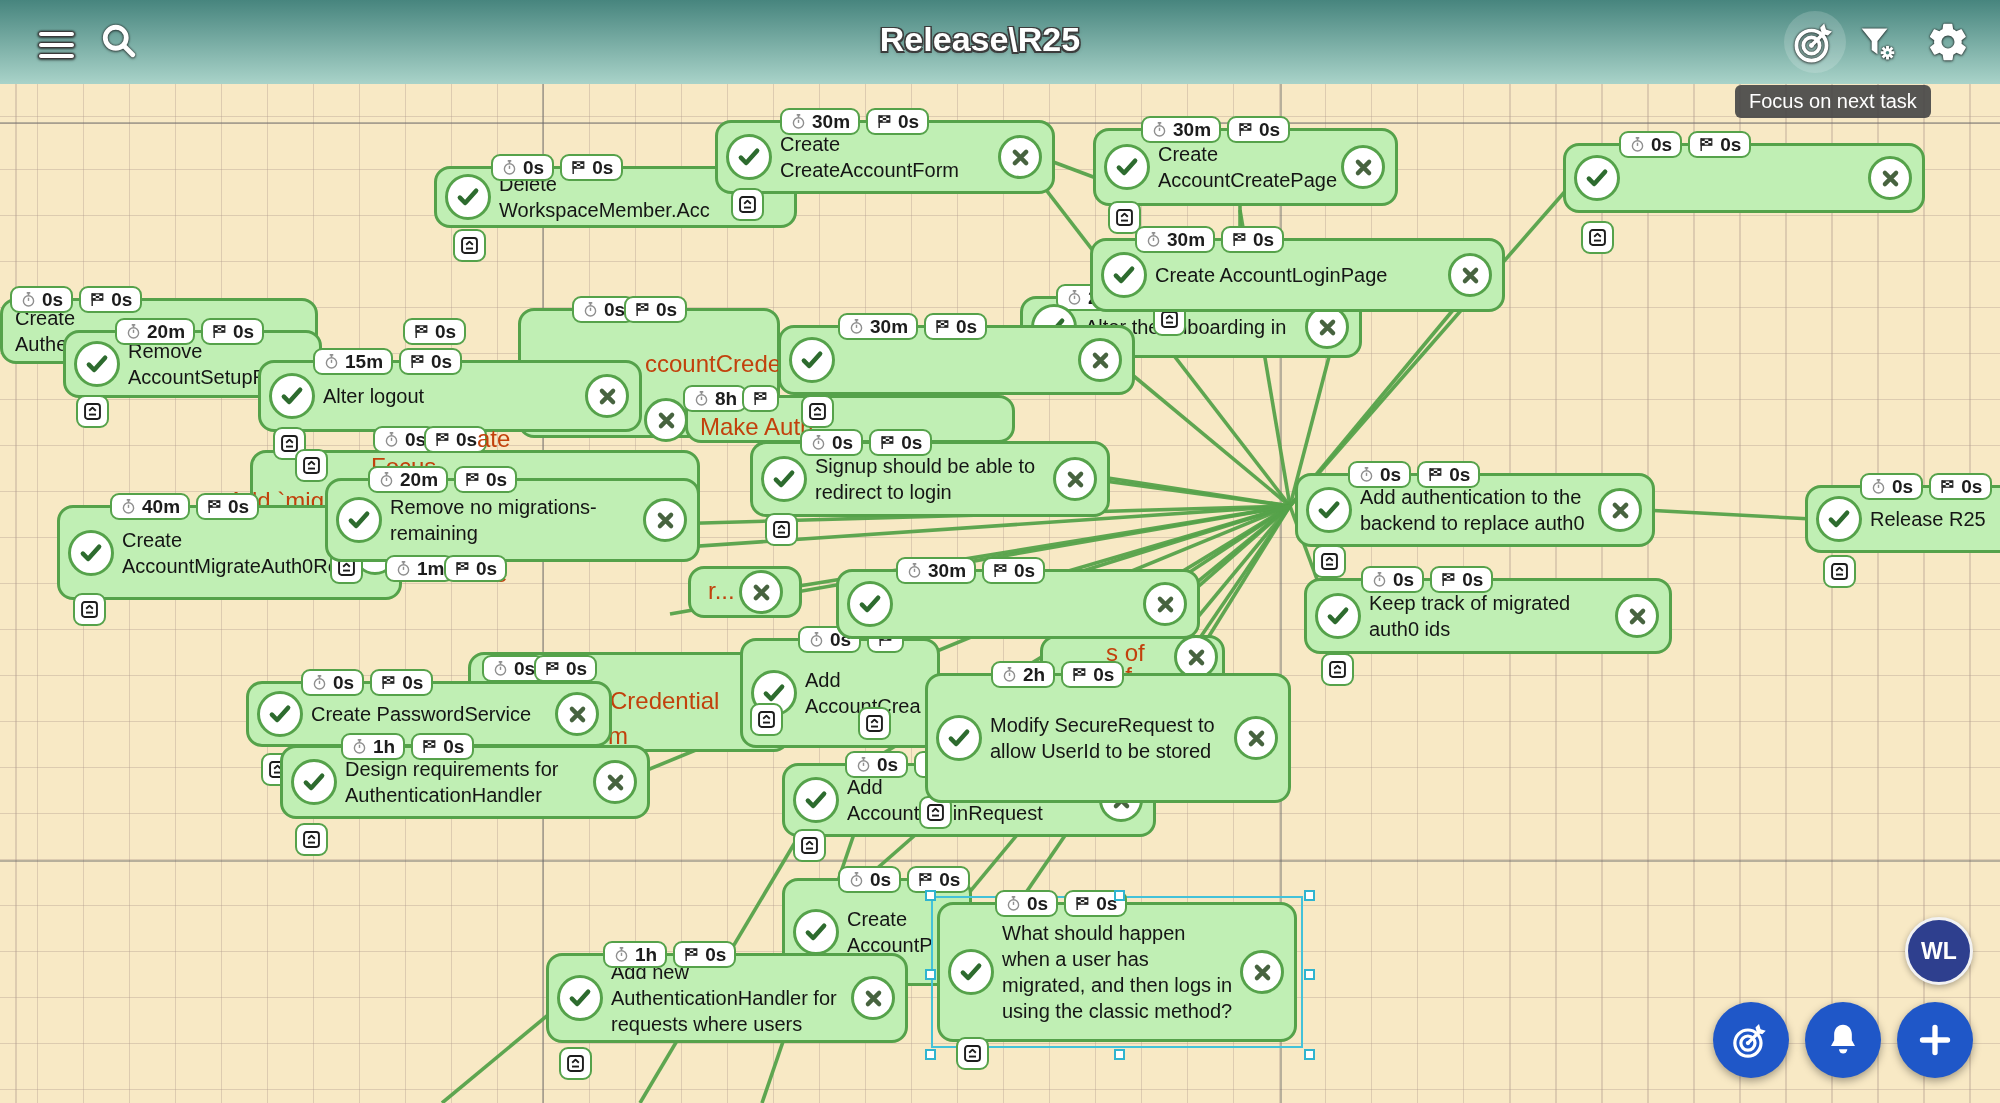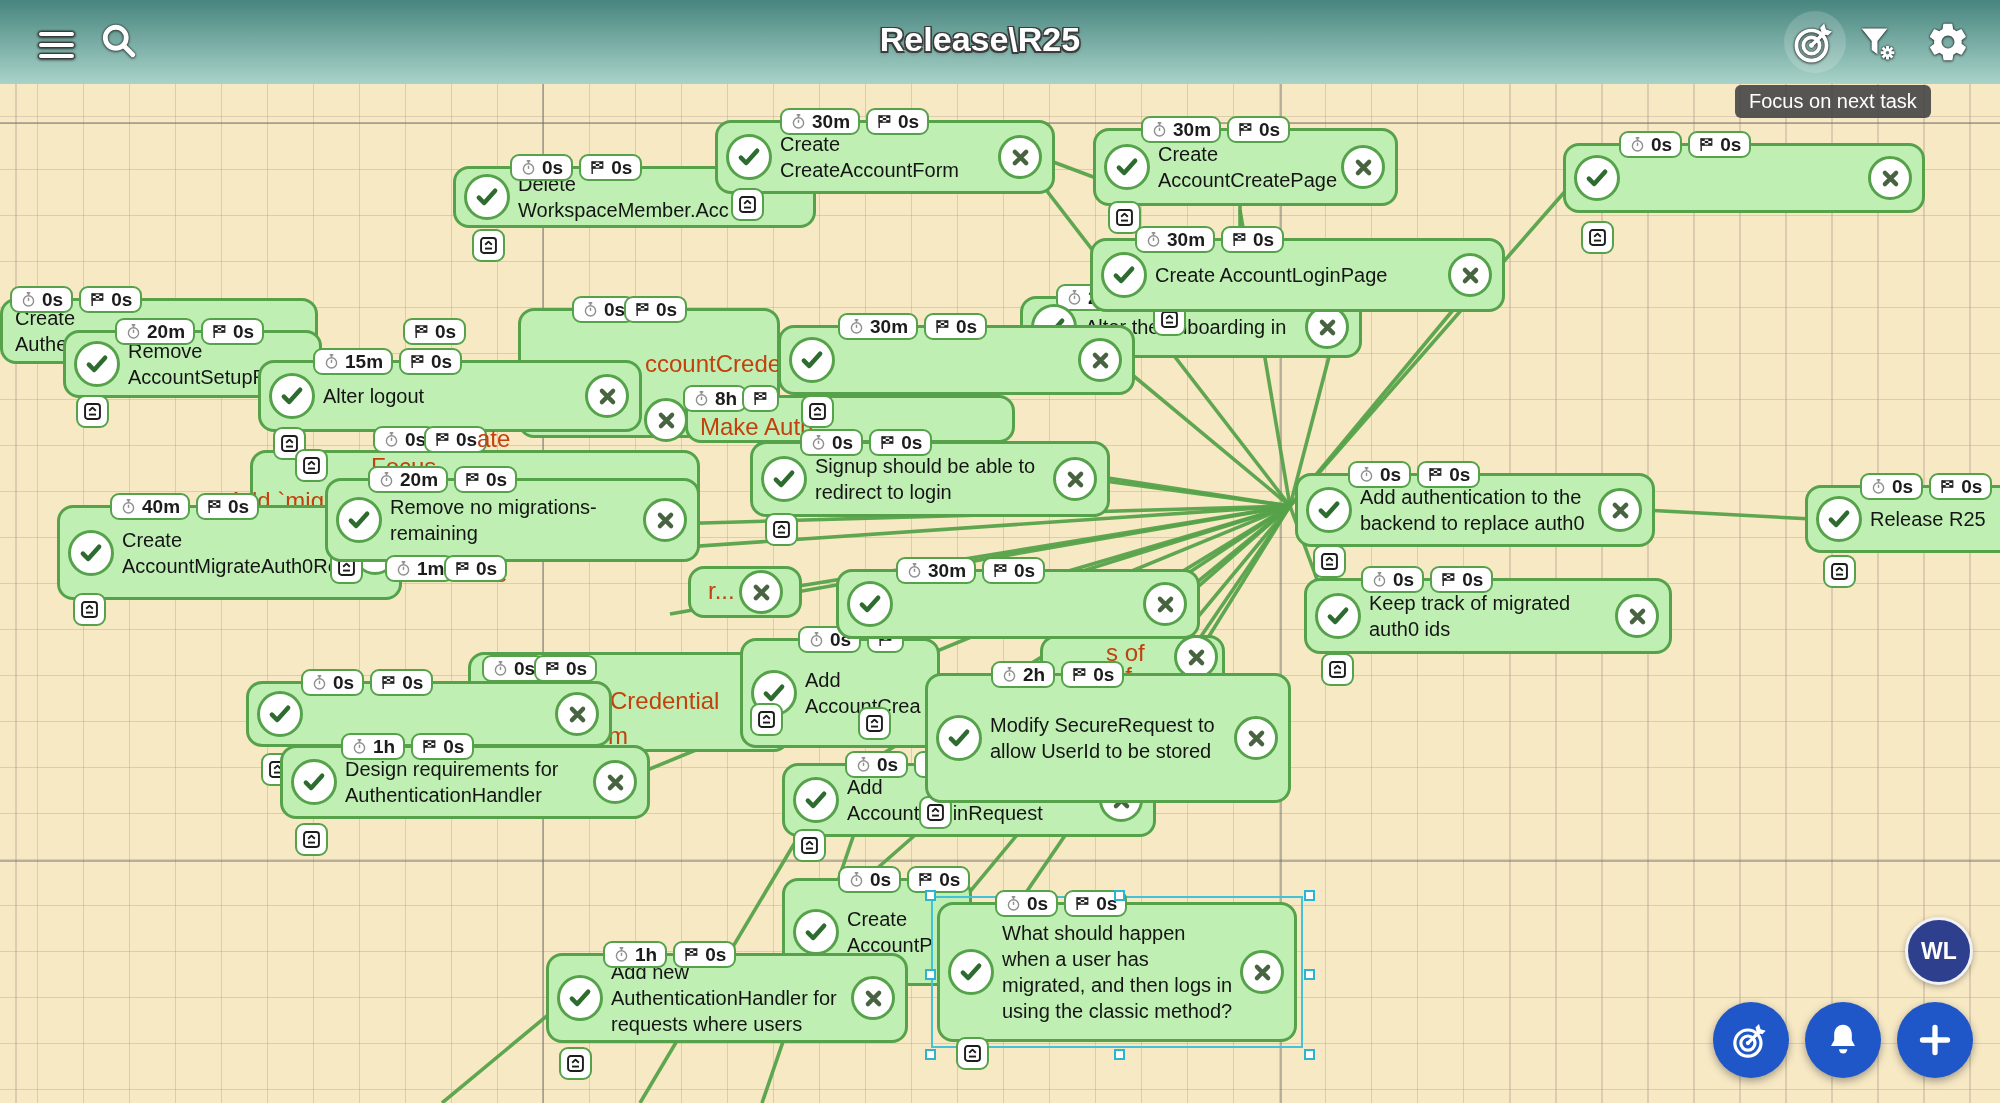--- a/index.html
+++ b/index.html
@@ -307,21 +307,21 @@
     <div class="fragx" style="left: 739px; top: 570px; z-index: 6;">
       <svg viewBox="0 0 24 24">
         <path d="M7 7l10 10M17 7L7 17" fill="none" stroke="#47633f" stroke-width="3.8" stroke-linecap="round"></path>
       </svg>
     </div>
     <div class="fragx" style="left: 1174px; top: 635px; z-index: 6;">
       <svg viewBox="0 0 24 24">
         <path d="M7 7l10 10M17 7L7 17" fill="none" stroke="#47633f" stroke-width="3.8" stroke-linecap="round"></path>
       </svg>
     </div>
-    <div class="node" style="left: 453px; top: 166px; width: 363px; height: 62px; z-index: 10;">
+    <div class="node" style="left: 434px; top: 166px; width: 363px; height: 62px; z-index: 10;">
       <div class="nclip">
         <div class="ntxt" style="margin-left: 62px; margin-right: 10px;">Delete<br>WorkspaceMember.Acc</div>
       </div>
       <div class="badges" style="left: 54px;">
         <span class="badge">
           <svg viewBox="0 0 24 24">
             <circle cx="12" cy="14" r="7.2" fill="none" stroke="#8f8f8f" stroke-width="2"></circle>
             <line x1="12" y1="14" x2="12" y2="9.5" stroke="#8f8f8f" stroke-width="2"></line>
             <line x1="9.5" y1="2.6" x2="14.5" y2="2.6" stroke="#8f8f8f" stroke-width="2.4"></line>
             <line x1="12" y1="2.6" x2="12" y2="6" stroke="#8f8f8f" stroke-width="2.4"></line>
@@ -989,20 +989,23 @@
       </div>
       <div class="panelb" style="left: 15px; top: 67px;">
         <svg viewBox="0 0 24 24">
           <rect x="3.5" y="3.5" width="17" height="17" rx="3" fill="#fff" stroke="#1d1d1d" stroke-width="2.2"></rect>
           <path d="M8.2 11.2L12 7.6l3.8 3.6" fill="none" stroke="#1d1d1d" stroke-width="2.2" stroke-linejoin="round"></path>
           <line x1="8" y1="15.5" x2="16" y2="15.5" stroke="#1d1d1d" stroke-width="2.2"></line>
         </svg>
       </div>
     </div>
     <div class="node" style="left: 246px; top: 681px; width: 366px; height: 66px; z-index: 15;">
+      <div class="nclip">
+        <div class="ntxt" style="margin-left: 62px; margin-right: 54px;">Create PasswordService</div>
+      </div>
       <div class="badges" style="left: 52px;">
         <span class="badge">
           <svg viewBox="0 0 24 24">
             <circle cx="12" cy="14" r="7.2" fill="none" stroke="#8f8f8f" stroke-width="2"></circle>
             <line x1="12" y1="14" x2="12" y2="9.5" stroke="#8f8f8f" stroke-width="2"></line>
             <line x1="9.5" y1="2.6" x2="14.5" y2="2.6" stroke="#8f8f8f" stroke-width="2.4"></line>
             <line x1="12" y1="2.6" x2="12" y2="6" stroke="#8f8f8f" stroke-width="2.4"></line>
           </svg>
           <span>0s</span>
         </span>

